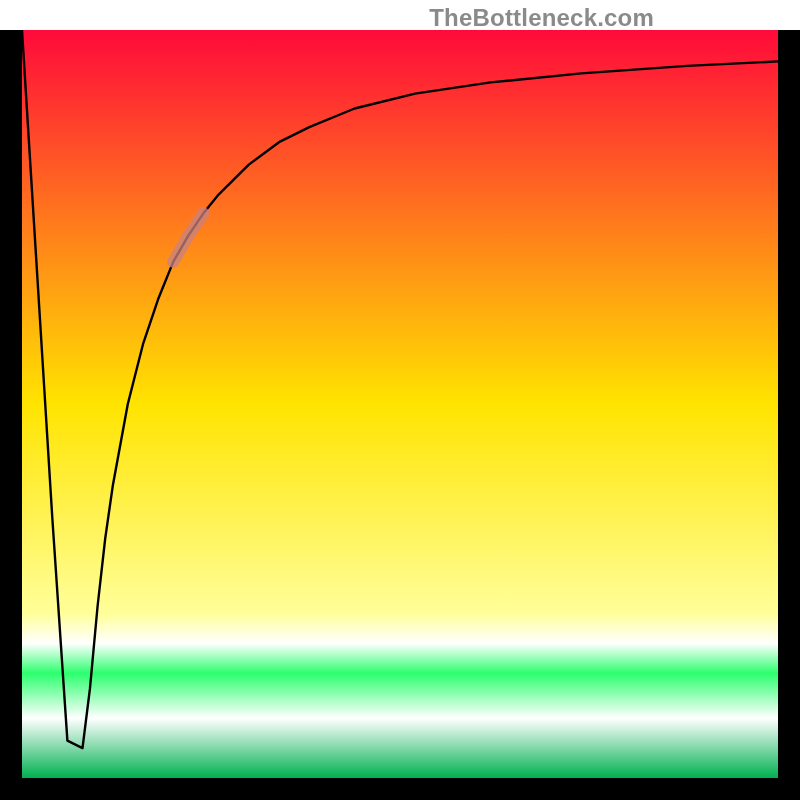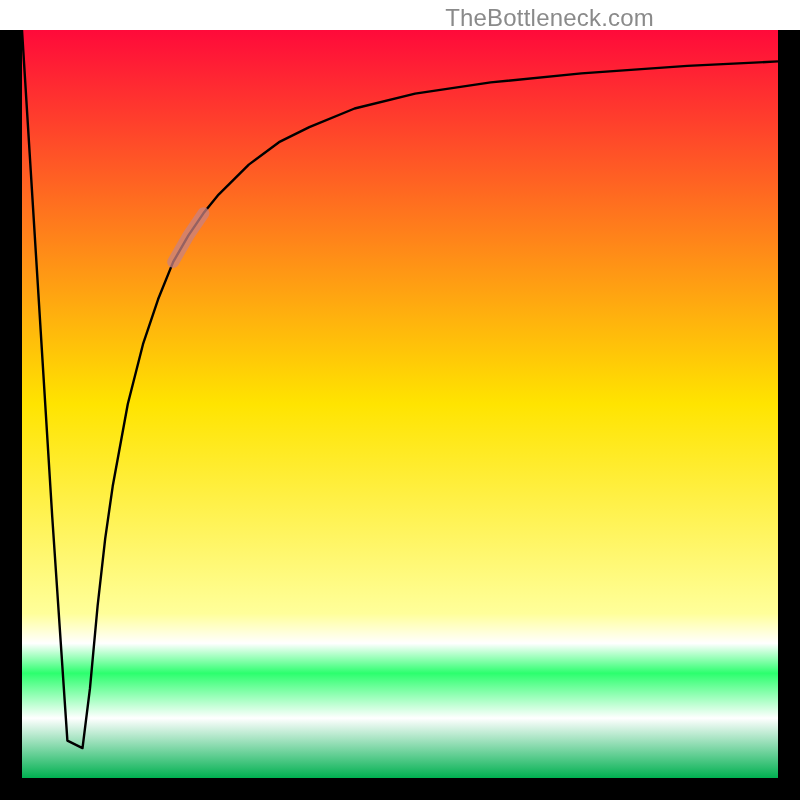--- a/index.html
+++ b/index.html
@@ -7,20 +7,21 @@
     padding: 0;
     width: 800px;
     height: 800px;
     background: #ffffff;
     font-family: Arial, Helvetica, sans-serif;
   }
   .wrap {
     position: relative;
     width: 664px;
     height: 800px;
+    font-weight: bold;
   }
   .attribution {
     position: absolute;
     top: 4px;
     right: 10px;
     font-size: 24px;
     color: #8a8a8a;
     letter-spacing: 0.2px;
   }
   .plot {

